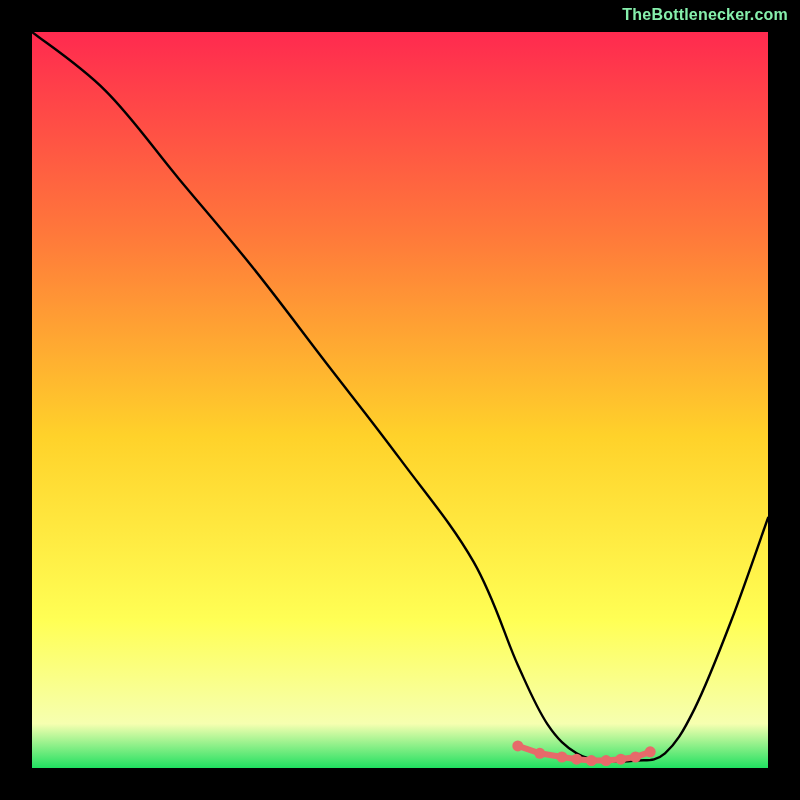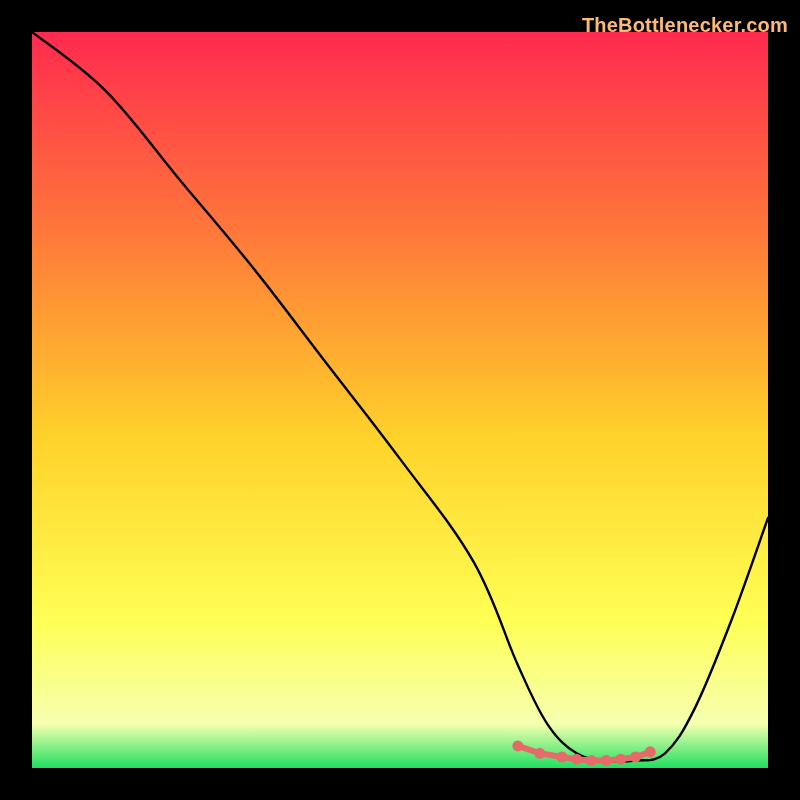--- a/index.html
+++ b/index.html
@@ -27,24 +27,24 @@
     height: 736px;
     overflow: hidden;
   }
   .plot svg {
     display: block;
     width: 100%;
     height: 100%;
   }
   .watermark {
     position: absolute;
-    top: 14px;
+    top: 6px;
     right: 12px;
-    color: #fdba74;
-    font-size: 20px;
+    color: #86efac;
+    font-size: 16px;
     font-weight: 600;
     letter-spacing: 0.2px;
     user-select: none;
   }
 </style>
 </head>
 <body>
 
 <div class="frame">
   <div class="plot">

